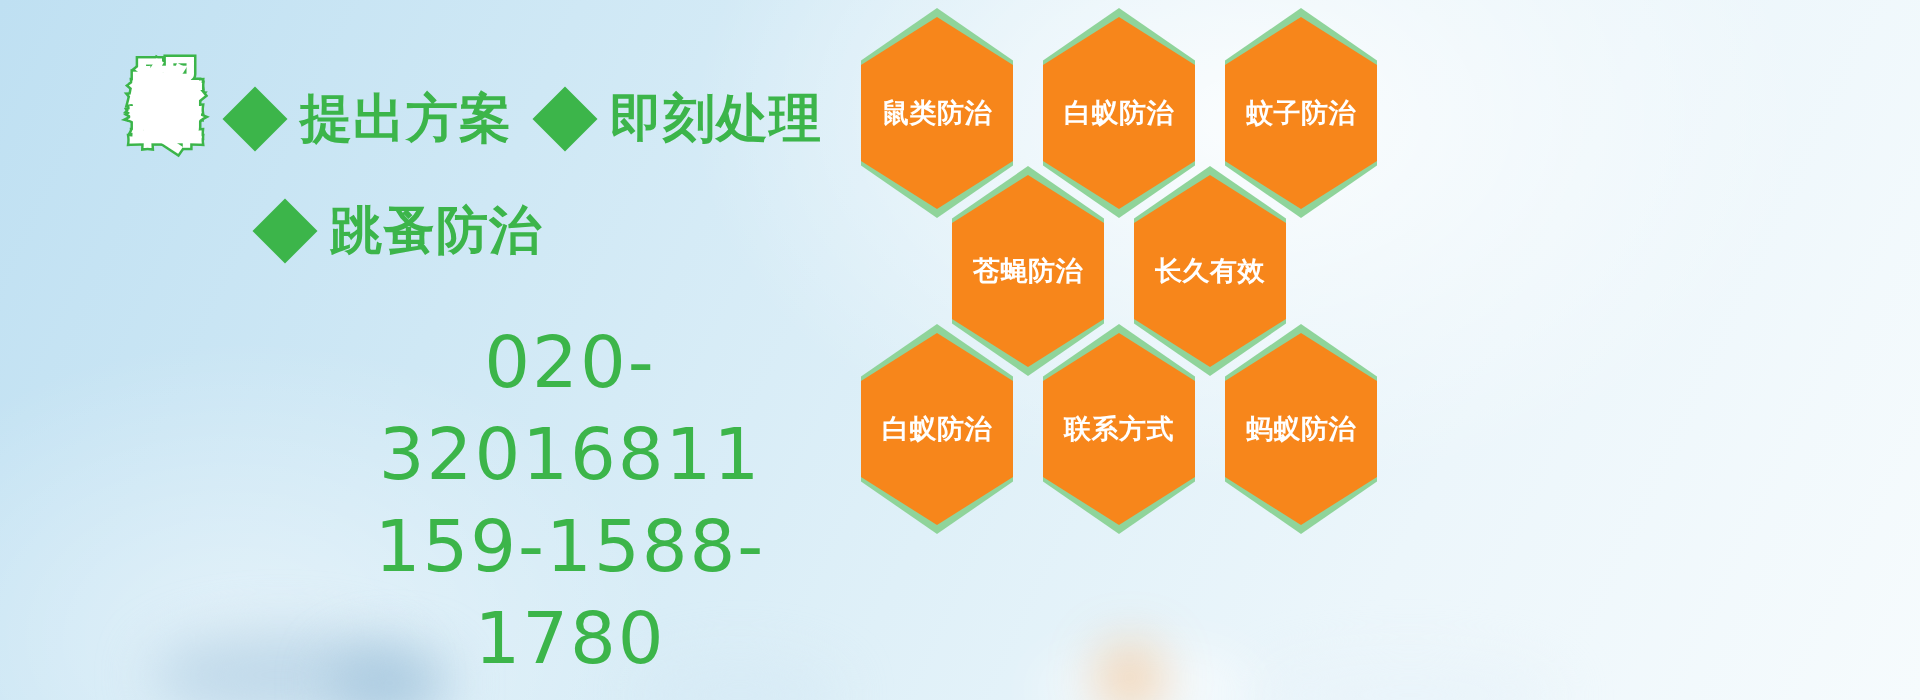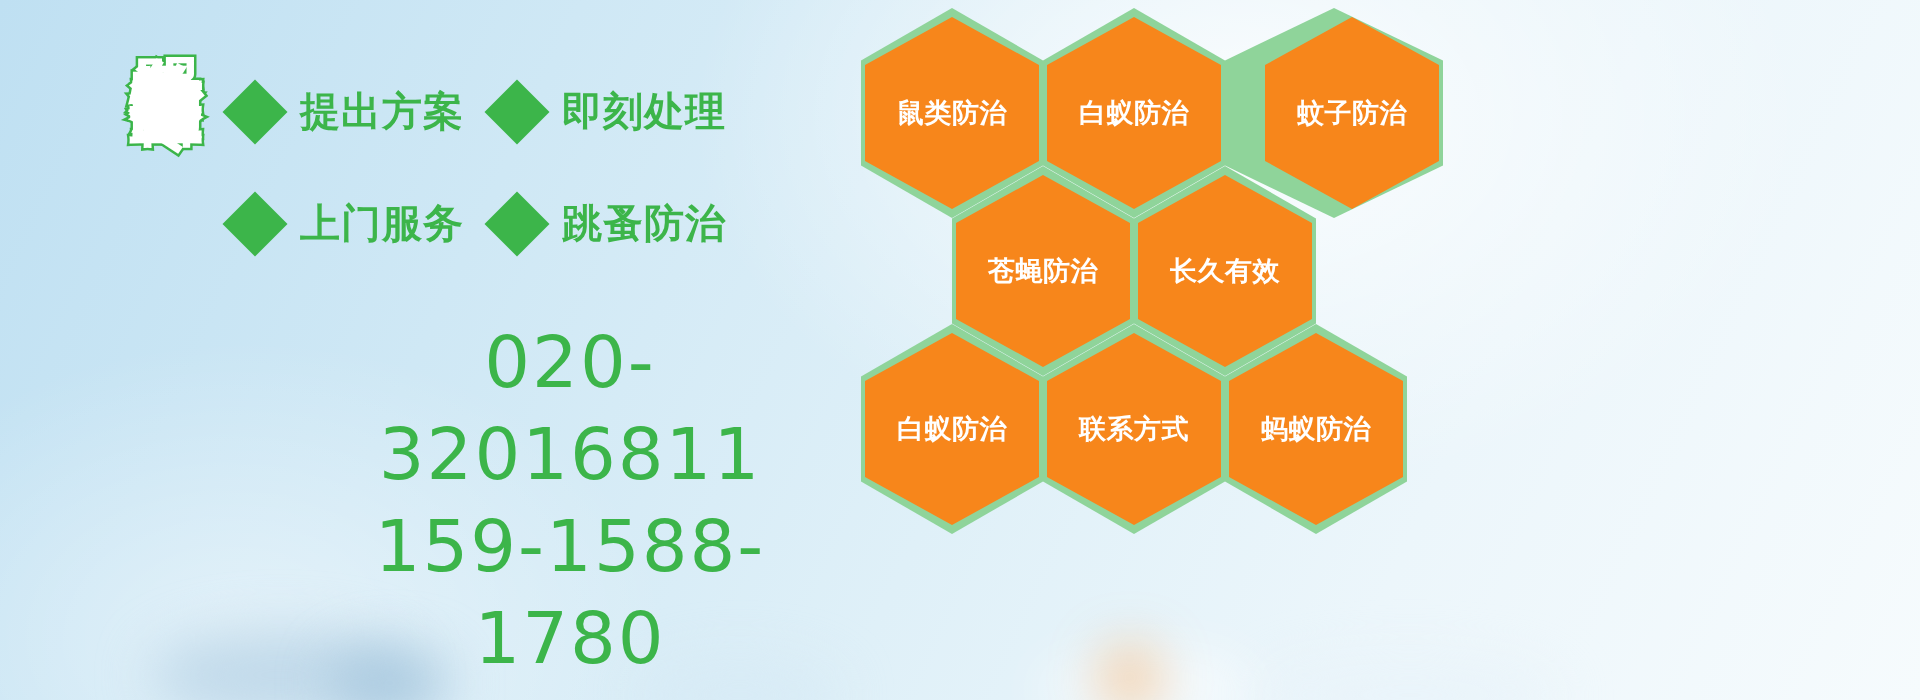--- a/index.html
+++ b/index.html
@@ -41,21 +41,21 @@
     font-family:"DejaVu Sans","Liberation Sans",sans-serif;
     white-space:nowrap;
   }
 
   
   .feature-row{
     position:absolute;
     display:flex;align-items:center;
     color:#3cb54a;
     font-weight:700;
-    font-size:40px;
+    font-size:52px;
     letter-spacing:1px;
     white-space:nowrap;
     font-family:"DejaVu Sans","Liberation Sans",sans-serif;
   }
   #feature-row-1{left:232px;top:84px;}
   #feature-row-2{left:232px;top:196px;}
   .feature-item{display:flex;align-items:center;}
   .diamond{
     width:46px;height:46px;
     background:#3cb54a;
@@ -77,40 +77,40 @@
   }
   .phone{
     font-size:72px;font-weight:400;letter-spacing:2px;line-height:1.28;
     font-family:"DejaVu Sans","Liberation Sans",sans-serif;
   }
 
   
   #honeycomb{position:absolute;left:855px;top:0;width:600px;height:560px;}
   .hex{
     position:absolute;
-    width:182px;height:210px;
-    display:flex;align-items:center;justify-content:center;
+    width:152px;height:210px;
+    display:flex;align-items:center;justify-content:flex-start;
     background:#8fd49a;
     clip-path:polygon(50% 0%,100% 25%,100% 75%,50% 100%,0% 75%,0% 25%);
   }
   .hex-inner{
     width:174px;height:192px;
     background:#f7861b;
     clip-path:polygon(50% 0%,100% 25%,100% 75%,50% 100%,0% 75%,0% 25%);
     display:flex;align-items:center;justify-content:center;
   }
   .hex-label{
     color:#ffffff;font-weight:700;font-size:27px;letter-spacing:.5px;
     font-family:"DejaVu Sans","Liberation Sans",sans-serif;
     white-space:nowrap;
   }
   
   #hex-0{left:6px;top:8px;}
   #hex-1{left:188px;top:8px;}
-  #hex-2{left:370px;top:8px;padding-left:36px;}
+  #hex-2{left:370px;top:8px;}
   
   #hex-3{left:97px;top:166px;}
   #hex-4{left:279px;top:166px;}
   
   #hex-5{left:6px;top:324px;}
   #hex-6{left:188px;top:324px;}
   #hex-7{left:370px;top:324px;}
 </style>
 </head>
 <body>
@@ -132,24 +132,20 @@
       <span>提出方案</span>
     </div>
     <span class="gap"></span>
     <div class="feature-item">
       <span class="diamond"></span>
       <span>即刻处理</span>
     </div>
   </div>
 
   <div class="feature-row" id="feature-row-2">
-    <div class="feature-item">
-      <span class="diamond"></span>
-      <span>上门服务</span>
-    </div>
     <span class="gap"></span>
     <div class="feature-item">
       <span class="diamond"></span>
       <span>跳蚤防治</span>
     </div>
   </div>
 
   <div id="contact-block">
     <div class="phone">020-32016811</div>
     <div class="phone">159-1588-1780</div>

